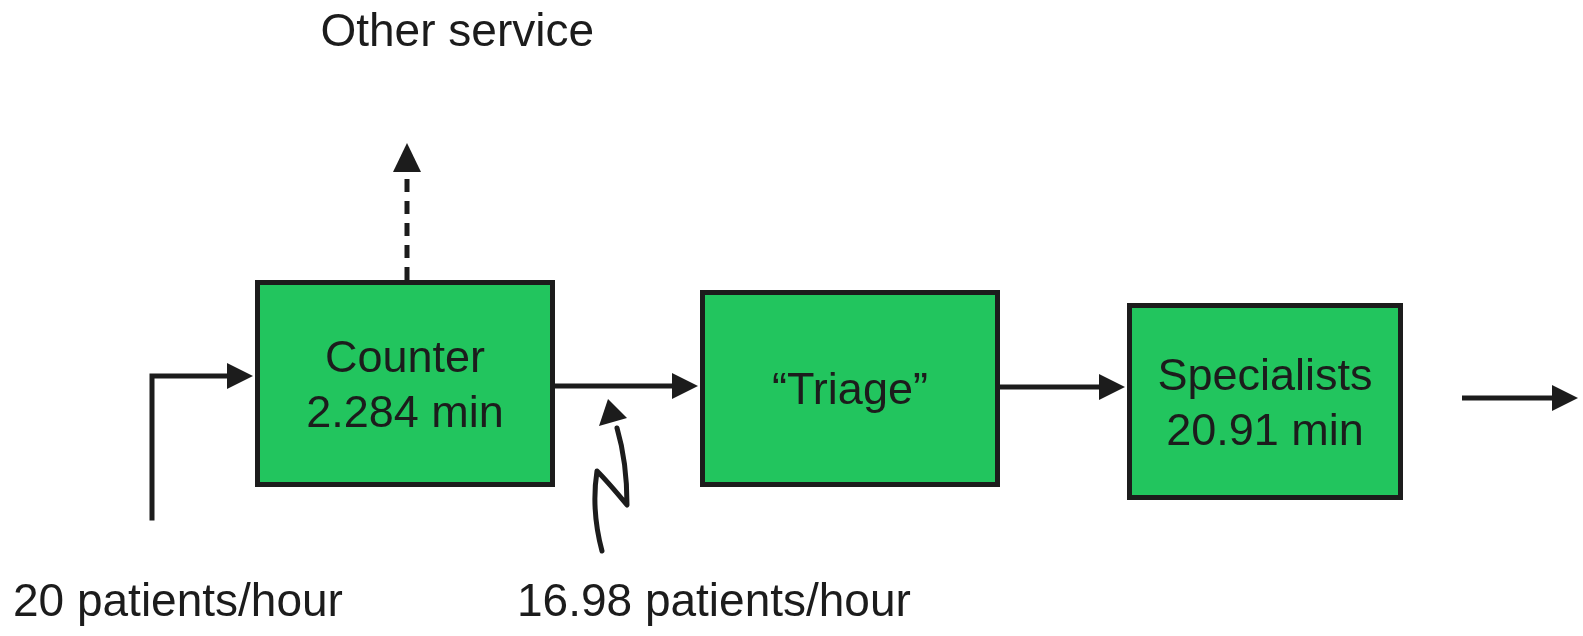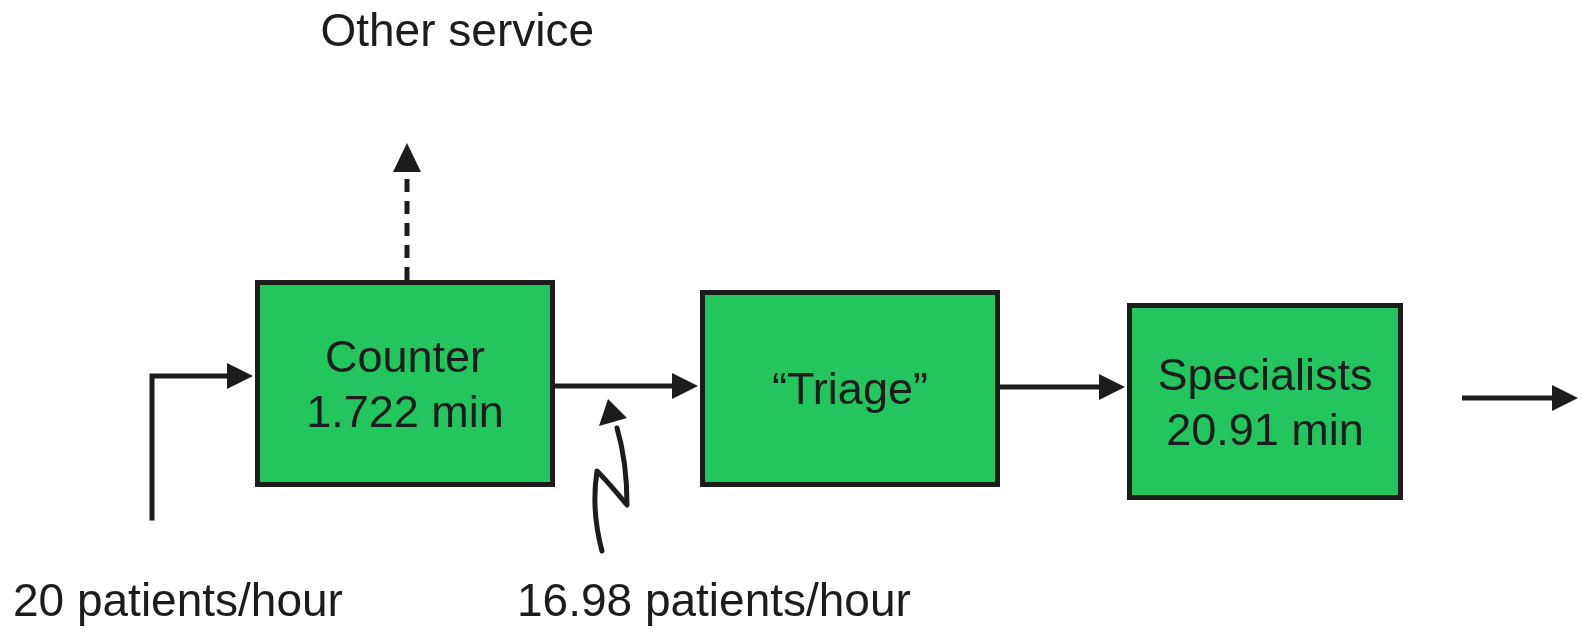--- a/index.html
+++ b/index.html
@@ -84,21 +84,21 @@
       <polygon points="608,399 599,426 627,418" fill="#1c1c1c" stroke="none"></polygon>
     </g>
   </svg>
 
   <div class="label" id="label-other-service">
     <div>Other service</div>
   </div>
 
   <div class="node" id="node-counter">
     <div>Counter</div>
-    <div>1.722 min</div>
+    <div>2.284 min</div>
   </div>
 
   <div class="node" id="node-triage">
     <div>“Triage”</div>
   </div>
 
   <div class="node" id="node-specialists">
     <div>Specialists</div>
     <div>20.91 min</div>
   </div>

